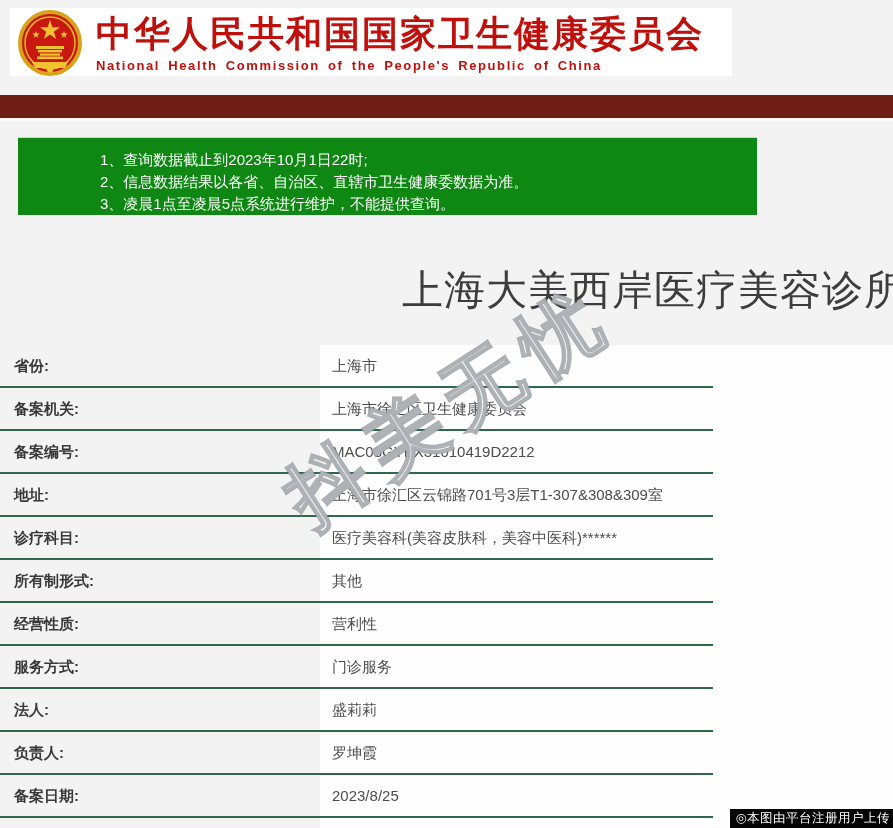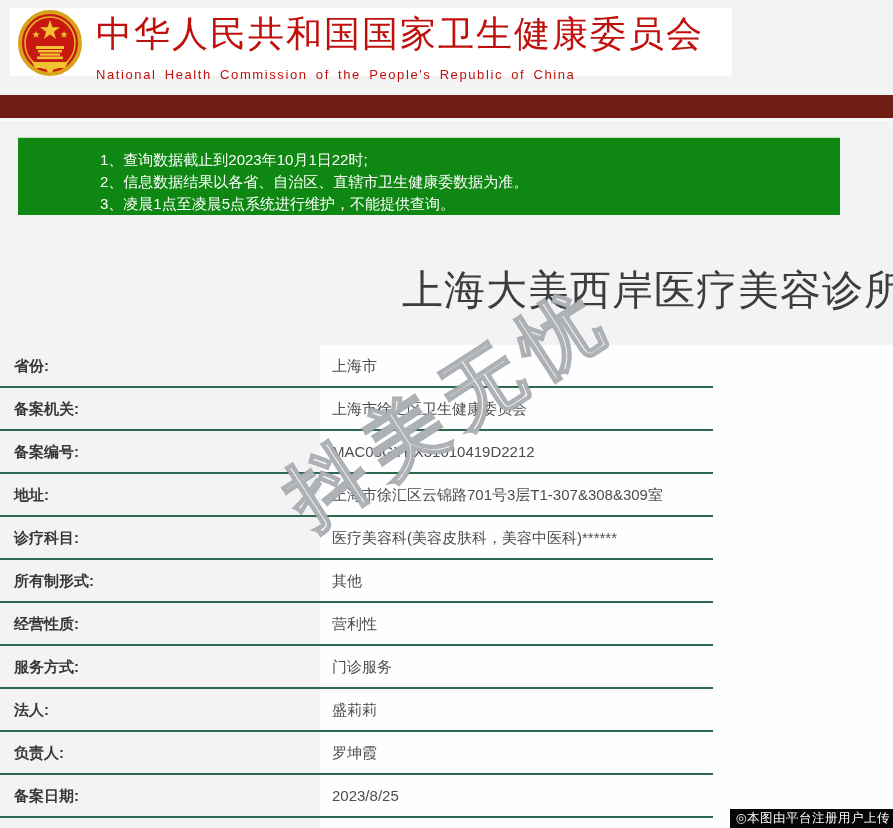--- a/index.html
+++ b/index.html
@@ -5,29 +5,29 @@
   * { margin:0; padding:0; box-sizing:border-box; }
   html,body { width:893px; height:828px; overflow:hidden; }
   body { font-family:"Liberation Sans","DejaVu Sans",sans-serif; background:#f3f3f3; position:relative; }
 
   .stage { position:absolute; left:0; top:0; width:893px; height:828px; background:#f3f3f3; overflow:hidden; }
 
   
   .header-box { position:absolute; left:10px; top:8px; width:722px; height:68px; background:#ffffff; }
   .emblem { position:absolute; left:8px; top:2px; width:64px; height:66px; }
   .hdr-text { position:absolute; left:86px; top:4px; }
-  .hdr-cn { font-size:36px; font-weight:normal; color:#c0100c; letter-spacing:2px; line-height:44px; white-space:nowrap; }
-  .hdr-en { font-size:13px; font-weight:normal; color:#c0100c; letter-spacing:1.6px; word-spacing:3px; margin-top:11px; white-space:nowrap; }
+  .hdr-cn { font-size:36px; font-weight:bold; color:#c0100c; letter-spacing:2px; line-height:44px; white-space:nowrap; }
+  .hdr-en { font-size:13px; font-weight:bold; color:#c0100c; letter-spacing:1.6px; word-spacing:3px; margin-top:2px; white-space:nowrap; }
 
   
   .nav-bar { position:absolute; left:0; top:95px; width:893px; height:23px; background:#701d15; }
   .hdr-divider { position:absolute; left:0; top:119px; width:893px; height:1px; background:#d8d8d8; border-bottom:2px solid #fbfbfb; }
 
   
-  .notice { position:absolute; left:18px; top:137px; width:822px; height:78px; background:#0e8812; border-top:1px solid #bfe3bb; padding:11px 0 0 82px; }
+  .notice { position:absolute; left:18px; top:137px; width:739px; height:78px; background:#0e8812; border-top:1px solid #bfe3bb; padding:11px 0 0 82px; }
   .notice-line { color:#ffffff; font-size:15px; line-height:22px; white-space:nowrap; }
 
   
   .clinic-title { position:absolute; left:402px; top:263px; font-size:41px; color:#3d3d3d; letter-spacing:1px; white-space:nowrap; }
 
   
   .value-col-bg { position:absolute; left:320px; top:345px; width:573px; height:483px; background:#fefefe; }
   .table-wrap { position:absolute; left:0; top:345px; width:893px; }
   .row { position:relative; width:713px; height:43px; border-bottom:2px solid #2e684d; }
   .row .lbl { position:absolute; left:14px; top:0; line-height:41px; font-size:15px; font-weight:bold; color:#383838; white-space:nowrap; }

